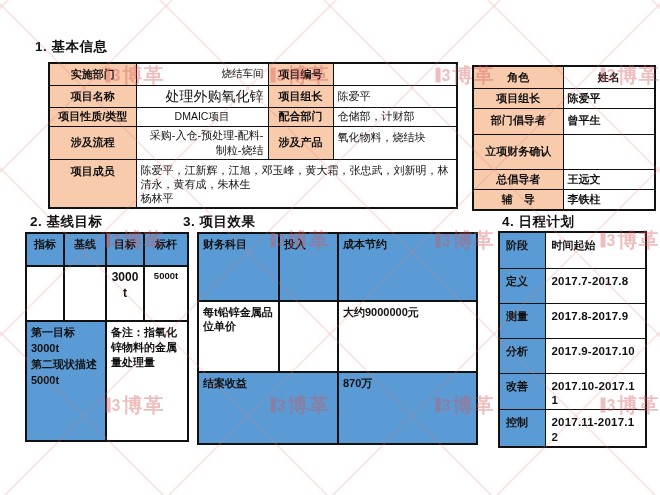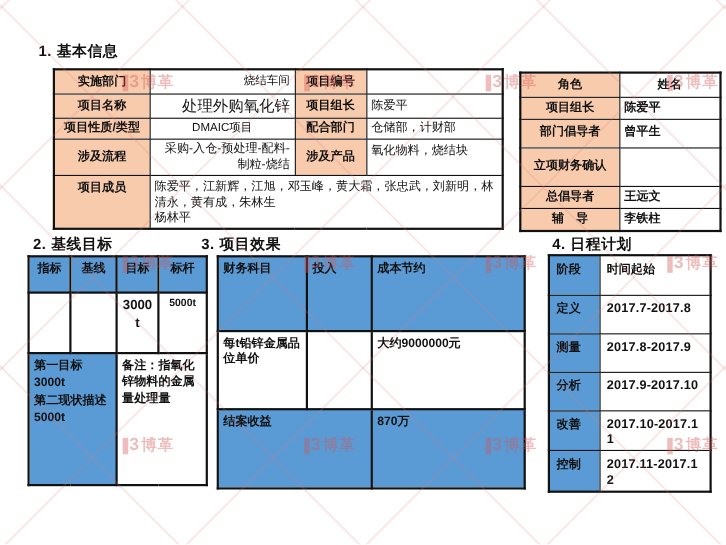--- a/index.html
+++ b/index.html
@@ -20,21 +20,21 @@
 
   
   .wm-layer { position:absolute; inset:0; z-index:41; pointer-events:none; }
   .wm {
     position:absolute; transform:translate(-50%,-50%);
     display:flex; align-items:center; white-space:nowrap;
     color:rgba(211,85,85,0.38); font-weight:bold;
   }
   .wm-bar { display:inline-block; width:5px; height:15px; background:currentColor; margin-right:1px; }
   .wm-glyph { font-size:16px; line-height:1; letter-spacing:-1px; margin-right:3px; }
-  .wm-txt { font-size:14px; letter-spacing:1px; }
+  .wm-txt { font-size:20px; letter-spacing:1px; }
 
   .heading {
     position:absolute; z-index:10;
     font-size:13.5px; font-weight:bold; letter-spacing:0.5px;
   }
 
   table { position:absolute; z-index:5; border-collapse:collapse; table-layout:fixed; }
   td {
     border:1px solid #111; padding:1px 4px;
     font-size:11px; line-height:1.3; vertical-align:middle;

